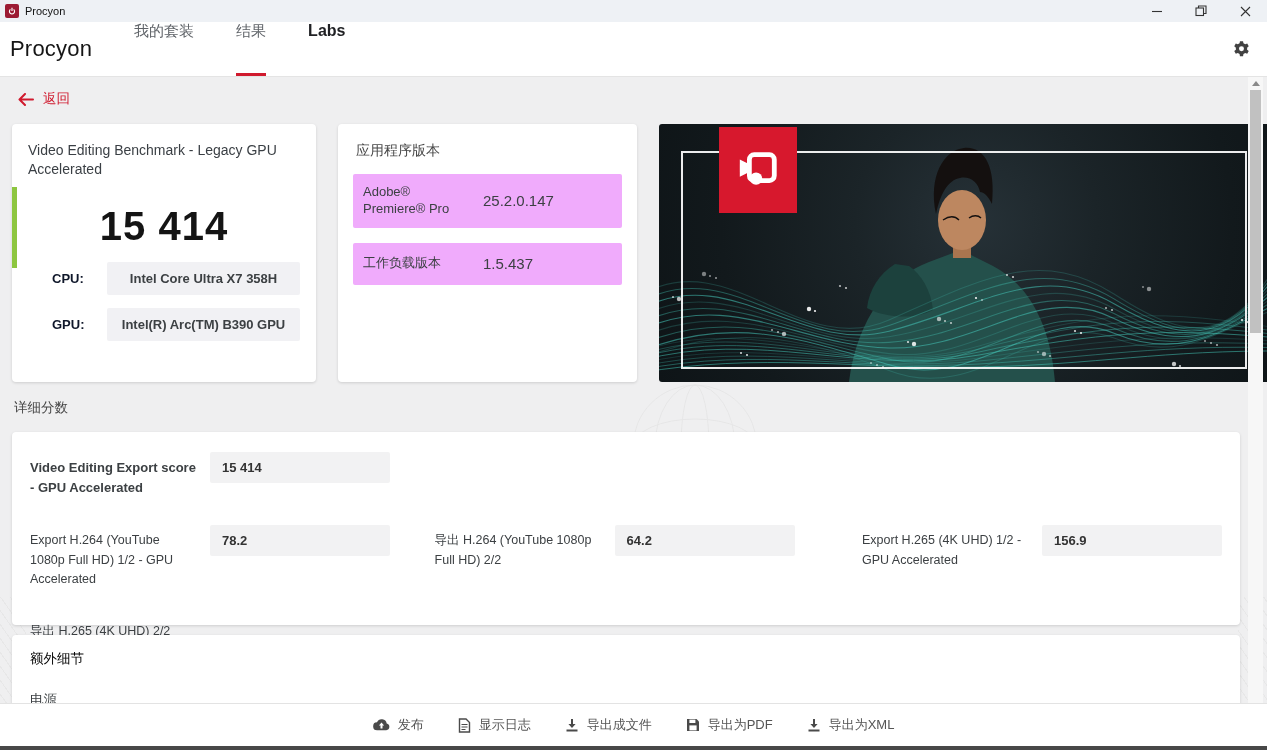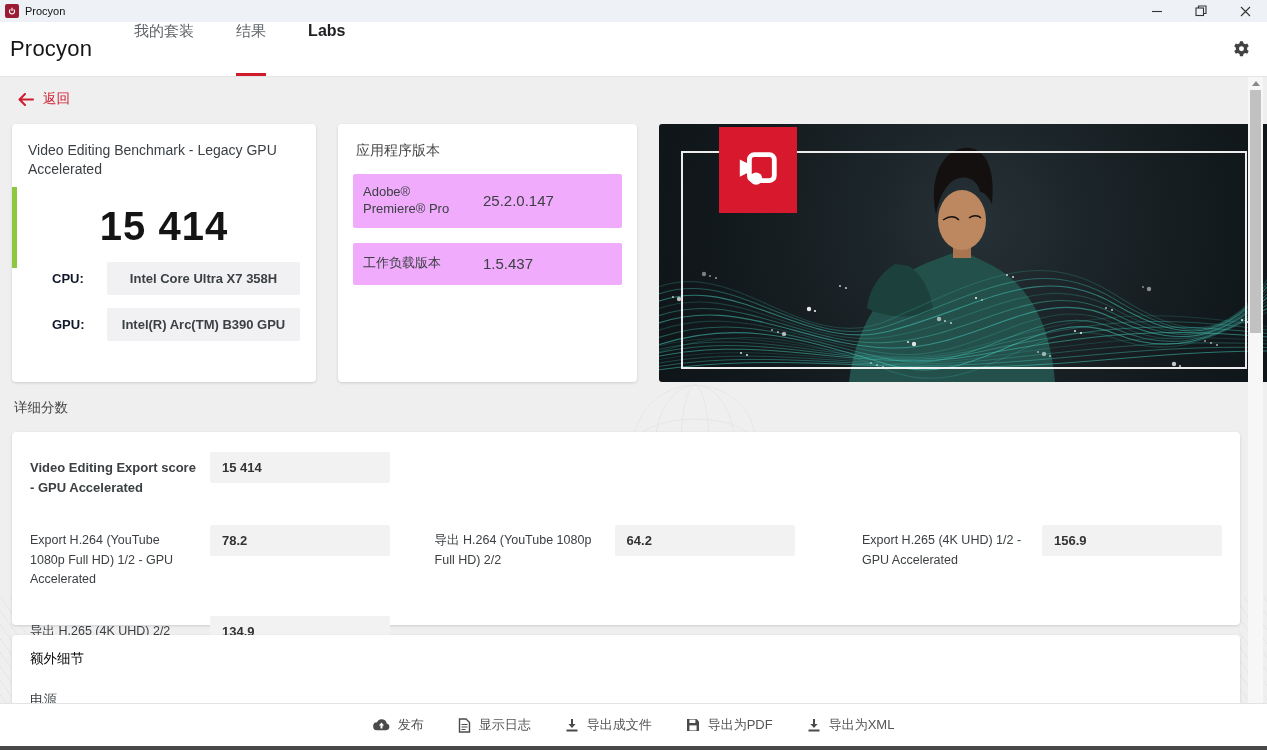--- a/index.html
+++ b/index.html
@@ -327,21 +327,20 @@
           <span class="ds-box">64.2</span>
         </div>
         <div class="ds-cell c3">
           <span class="ds-label">Export H.265 (4K UHD) 1/2 - GPU Accelerated</span>
           <span class="ds-box">156.9</span>
         </div>
       </div>
       <div class="ds-row">
         <div class="ds-cell c1">
           <span class="ds-label">导出 H.265 (4K UHD) 2/2</span>
-          <span class="ds-box">134.9</span>
         </div>
       </div>
     </div>
 
     <div class="card extra-card">
       <div class="extra-title">额外细节</div>
       <div class="ed-row">
         <span class="ed-label">电源</span>
         <span class="ed-box">连接插座</span>
       </div>

